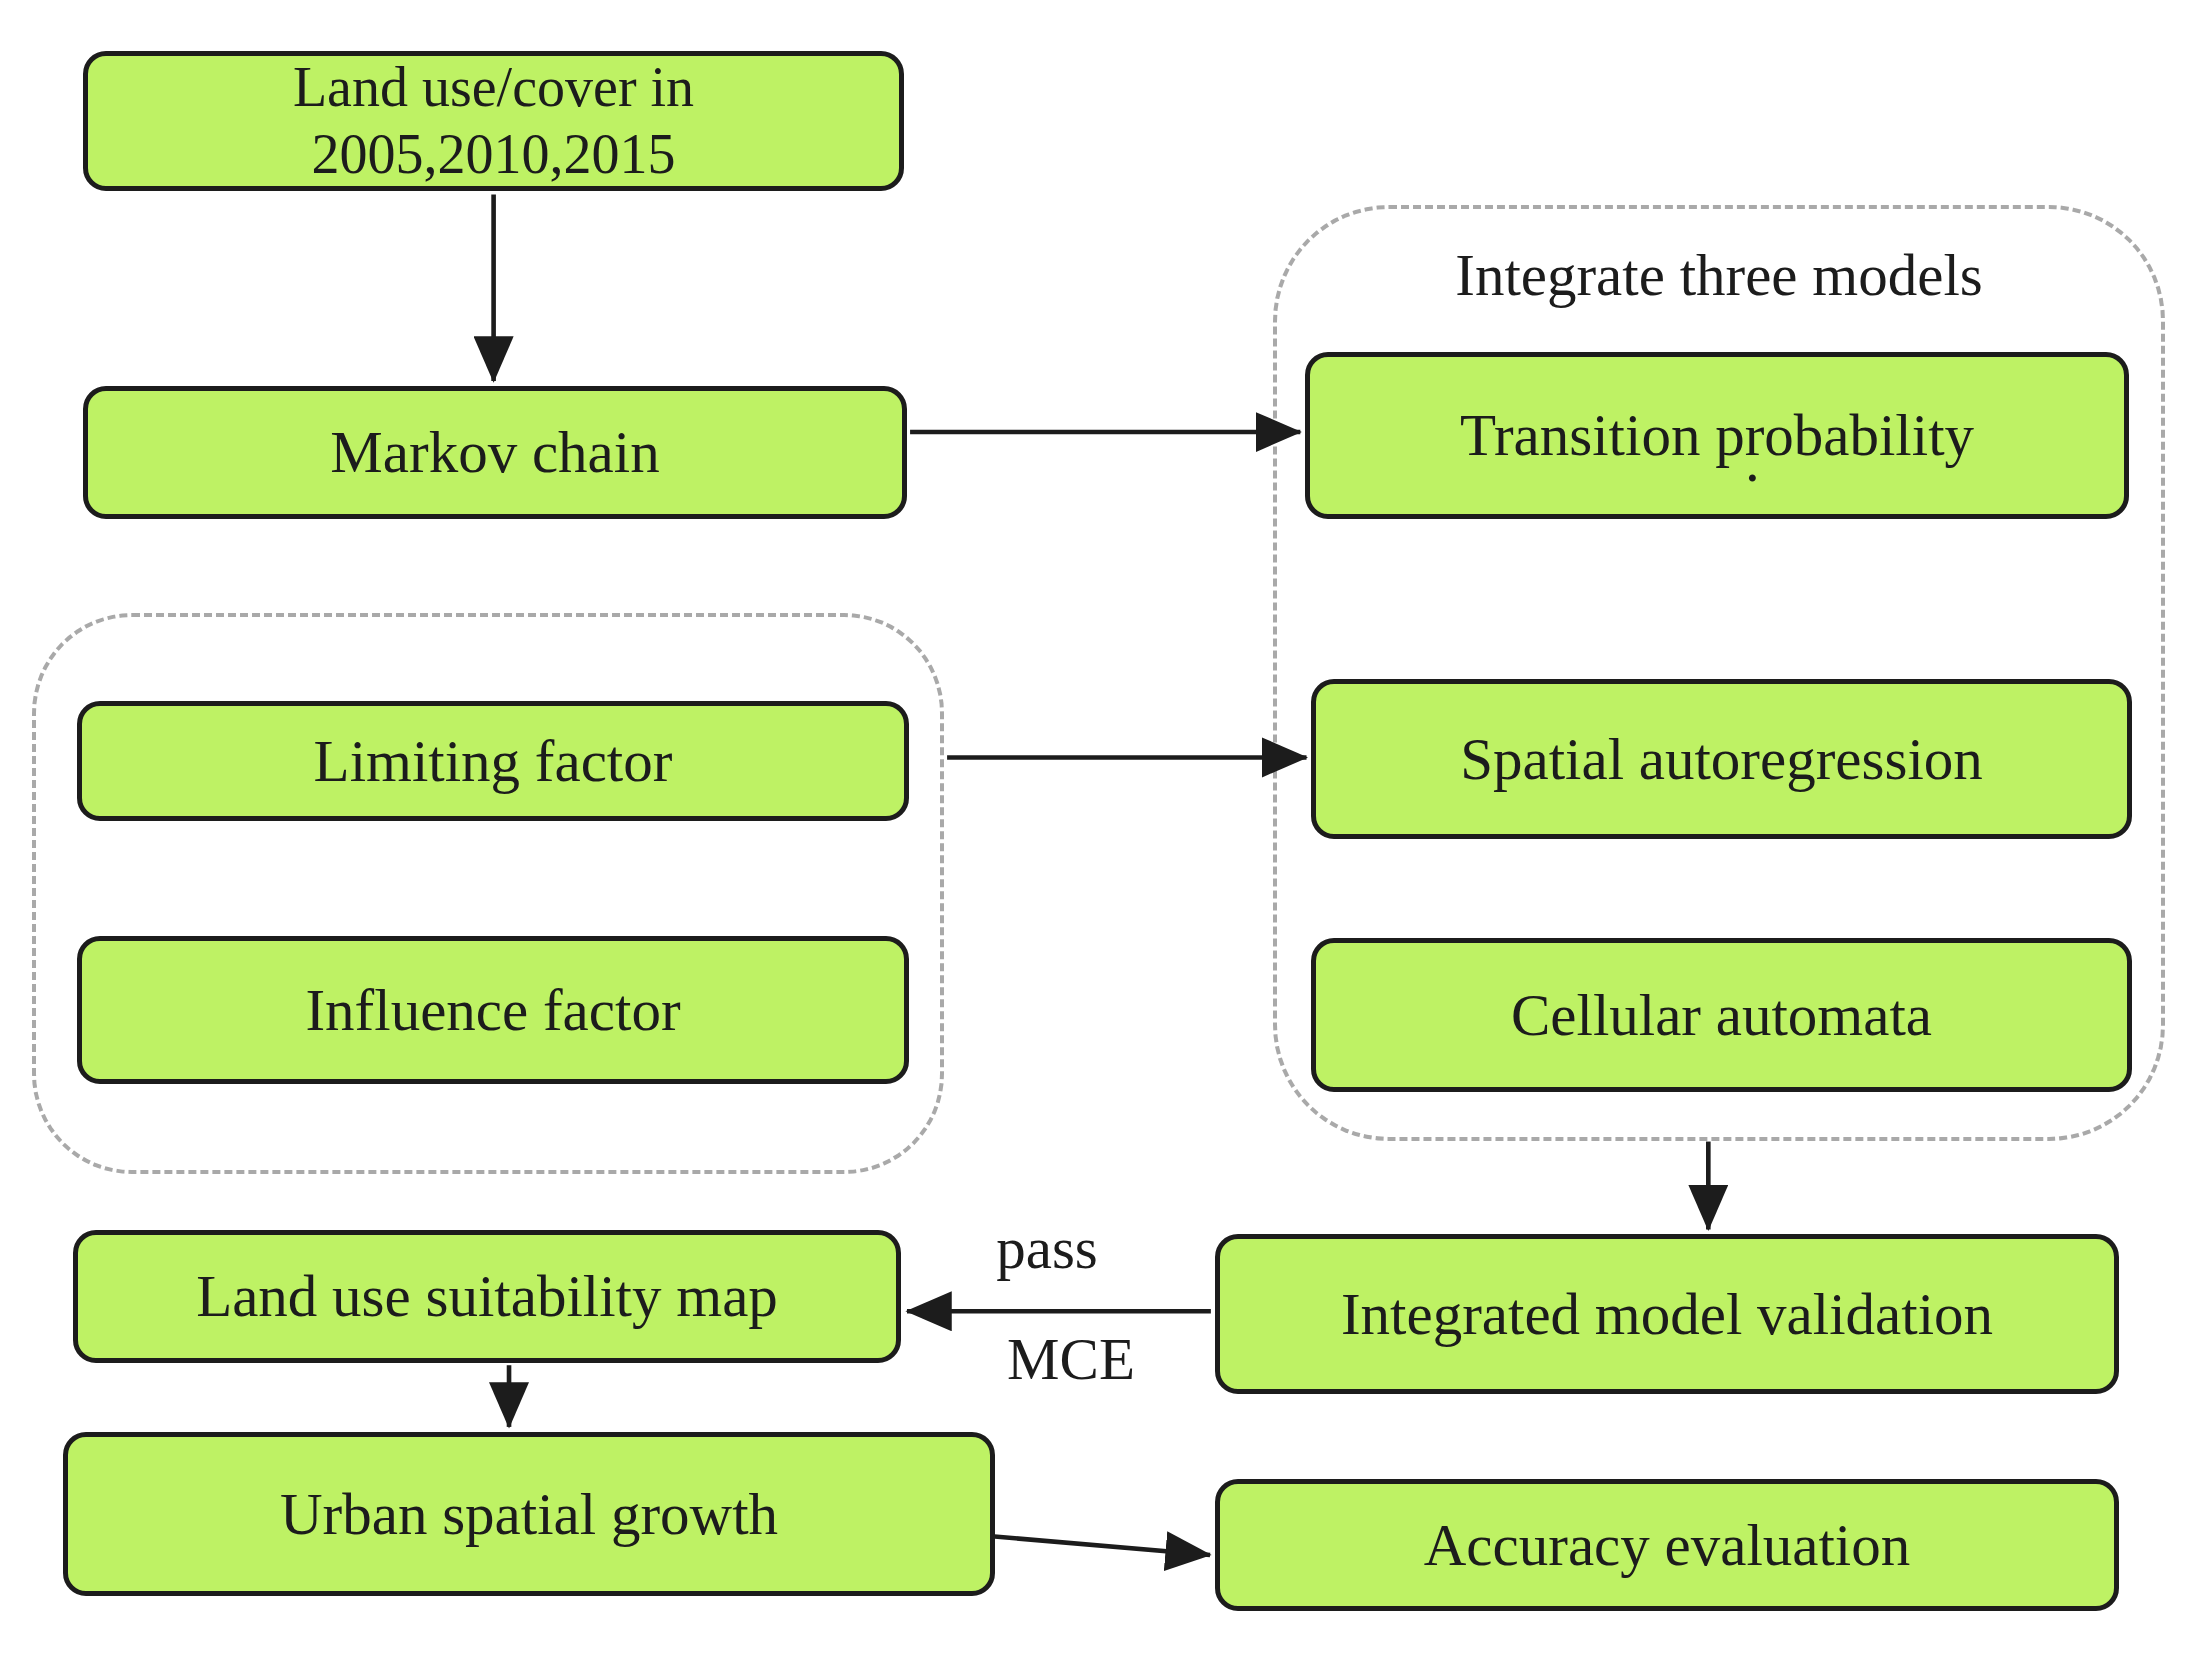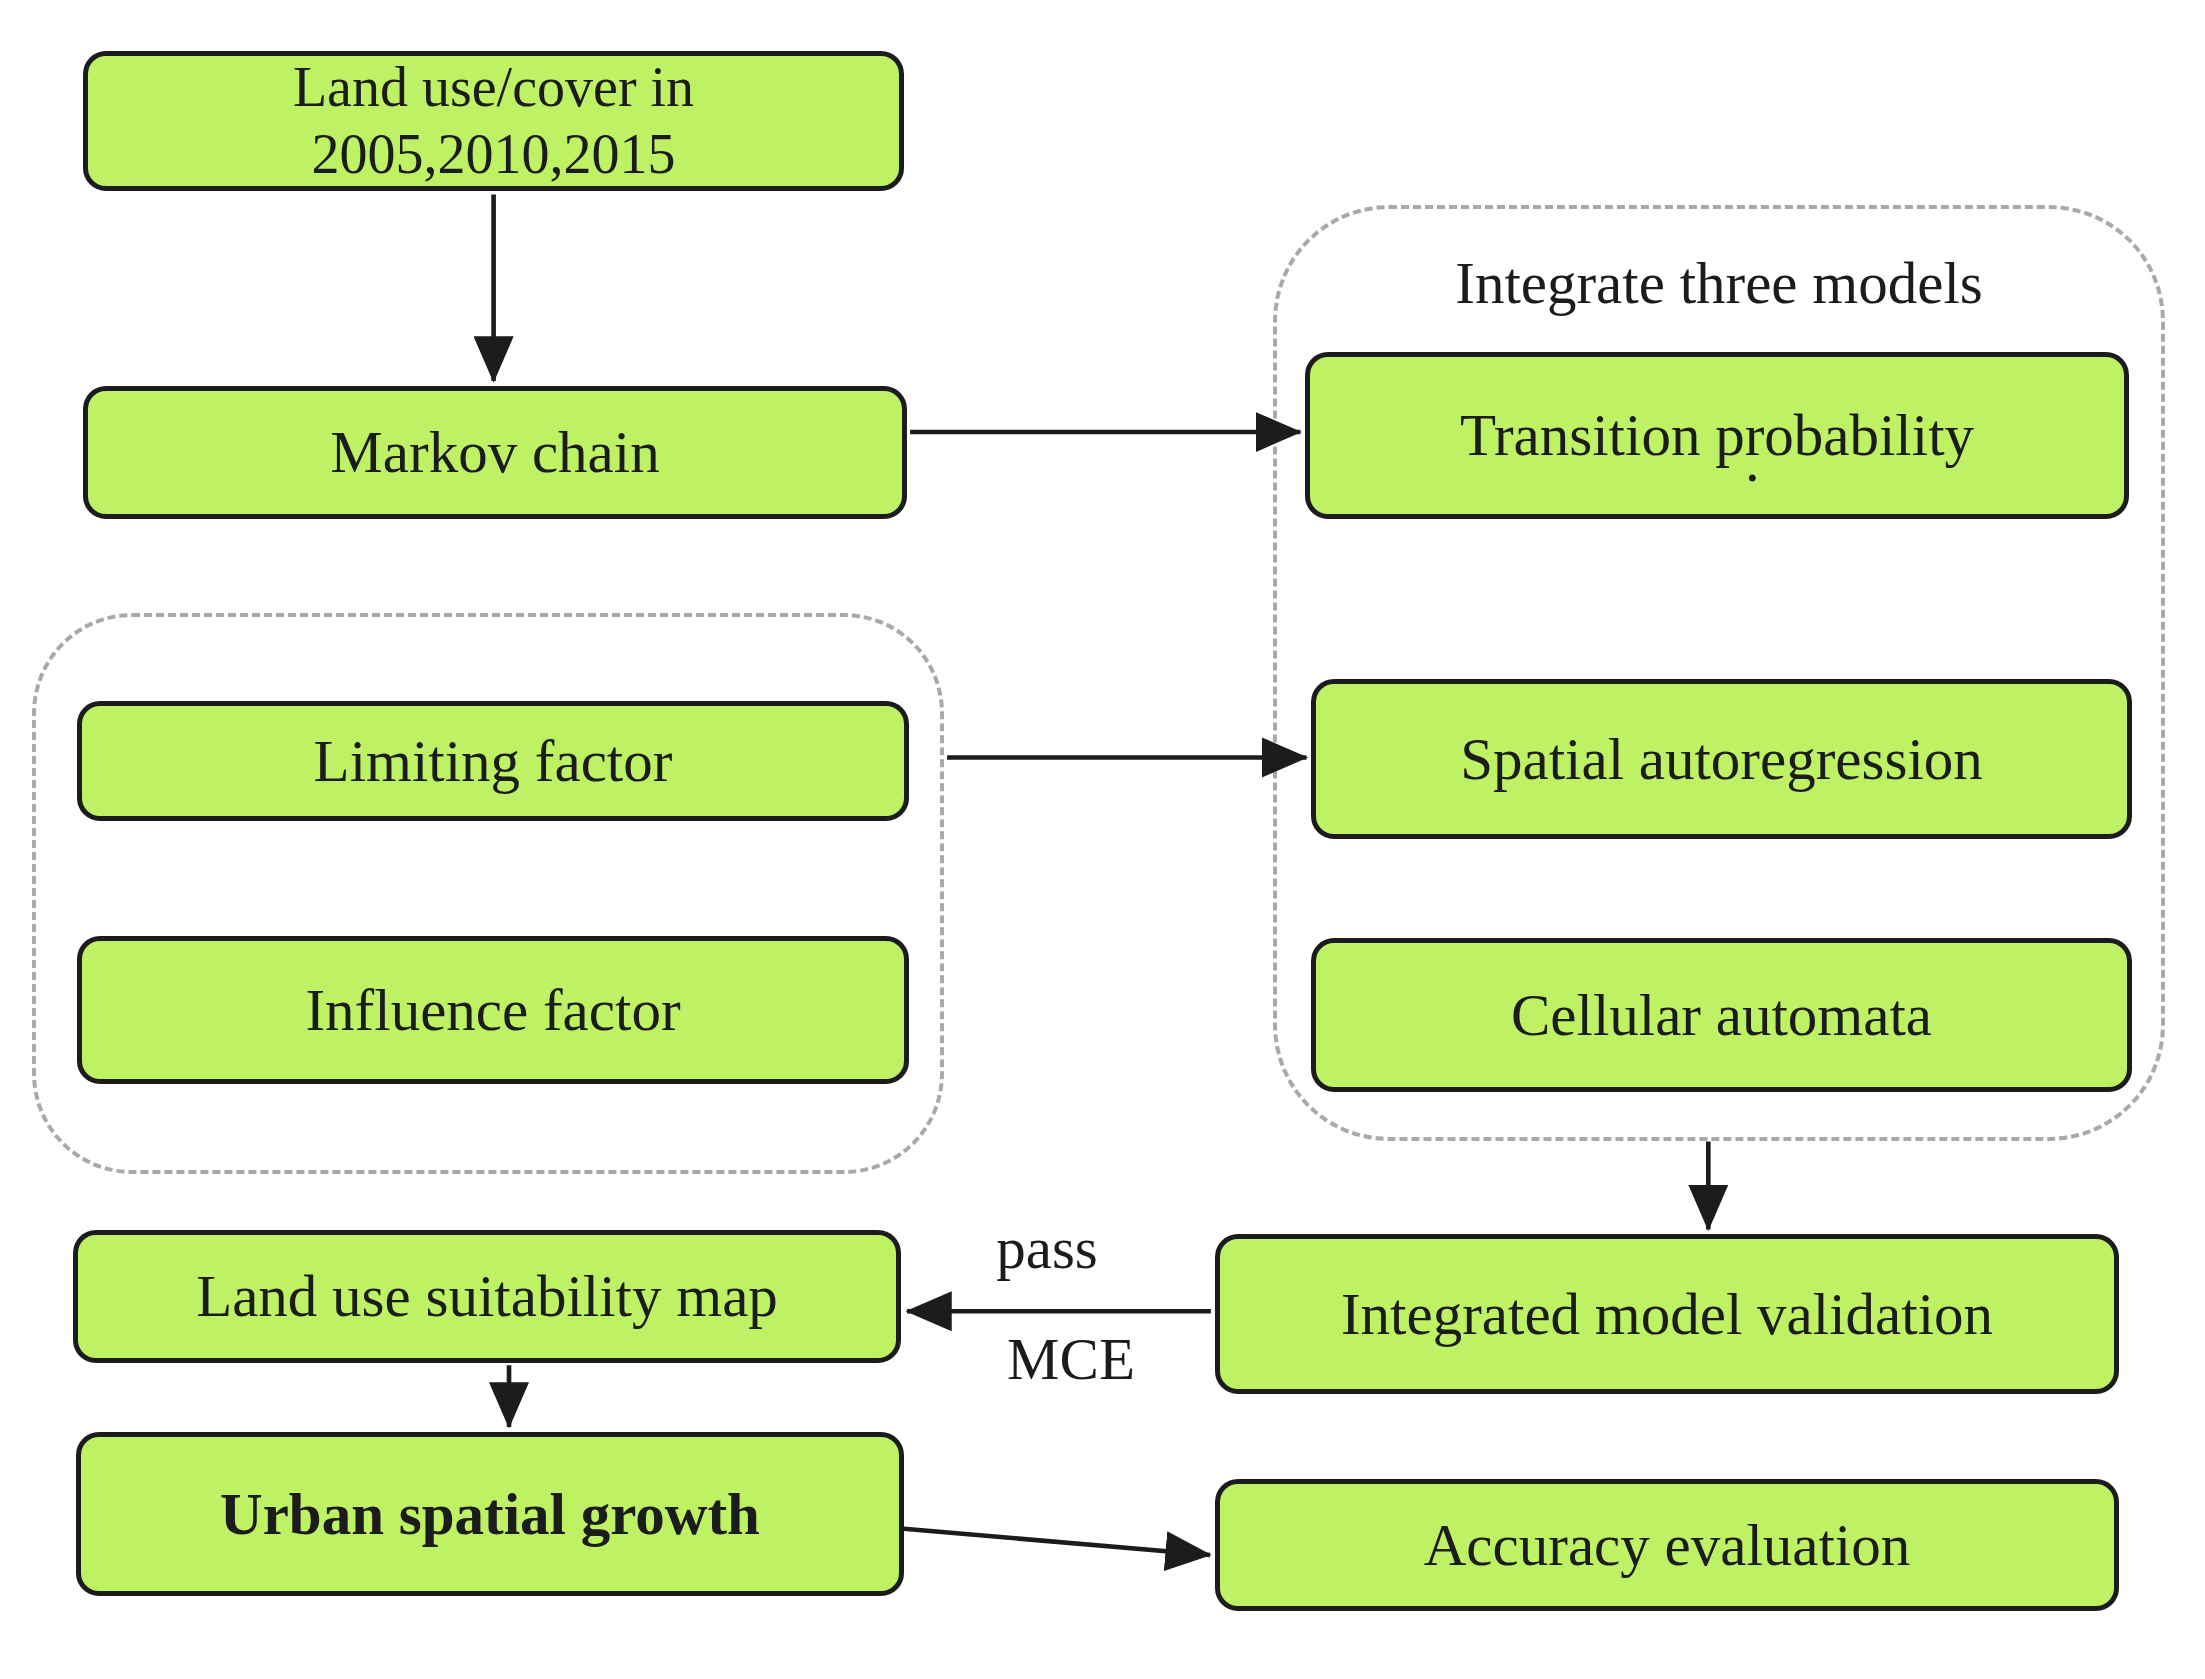--- a/index.html
+++ b/index.html
@@ -43,21 +43,21 @@
     </defs>
     <line x1="640" y1="252" x2="640" y2="494" stroke="#1c1c1c" stroke-width="6" marker-end="url(#ah)"></line>
     <line x1="1180" y1="560" x2="1686" y2="560" stroke="#1c1c1c" stroke-width="6" marker-end="url(#ah)"></line>
     <line x1="1228" y1="982" x2="1694" y2="982" stroke="#1c1c1c" stroke-width="6" marker-end="url(#ah)"></line>
     <line x1="2215" y1="1480" x2="2215" y2="1594" stroke="#1c1c1c" stroke-width="6" marker-end="url(#ah)"></line>
     <line x1="1570" y1="1700" x2="1176" y2="1700" stroke="#1c1c1c" stroke-width="6" marker-end="url(#ah)"></line>
     <line x1="660" y1="1770" x2="660" y2="1850" stroke="#1c1c1c" stroke-width="6" marker-end="url(#ah)"></line>
     <line x1="1172" y1="1982" x2="1569" y2="2016" stroke="#1c1c1c" stroke-width="6" marker-end="url(#ah)"></line>
   </svg>
 
-  <div class="group-title" style="left:1273px;top:241px;width:892px;margin-top:8px;">
+  <div class="group-title" style="left:1273px;top:241px;width:892px;">
     <span>Integrate three models</span>
   </div>
 
   <div class="box" style="left:83px;top:51px;width:821px;height:140px;font-size:56px;">
     <span>Land use/cover in</span>
     <span>2005,2010,2015</span>
   </div>
 
   <div class="box" style="left:83px;top:386px;width:824px;height:133px;">
     <span>Markov chain</span>
@@ -85,21 +85,21 @@
   </div>
 
   <div class="box" style="left:73px;top:1230px;width:828px;height:133px;">
     <span>Land use suitability map</span>
   </div>
 
   <div class="box" style="left:1215px;top:1234px;width:904px;height:160px;">
     <span>Integrated model validation</span>
   </div>
 
-  <div class="box" style="left:76px;top:1432px;width:828px;height:164px;font-weight:bold;">
+  <div class="box" style="left:63px;top:1432px;width:932px;height:164px;">
     <span>Urban spatial growth</span>
   </div>
 
   <div class="box" style="left:1215px;top:1479px;width:904px;height:132px;">
     <span>Accuracy evaluation</span>
   </div>
 
   <div class="edge-label" style="left:1047px;top:1248px;">
     <span>pass</span>
   </div>

